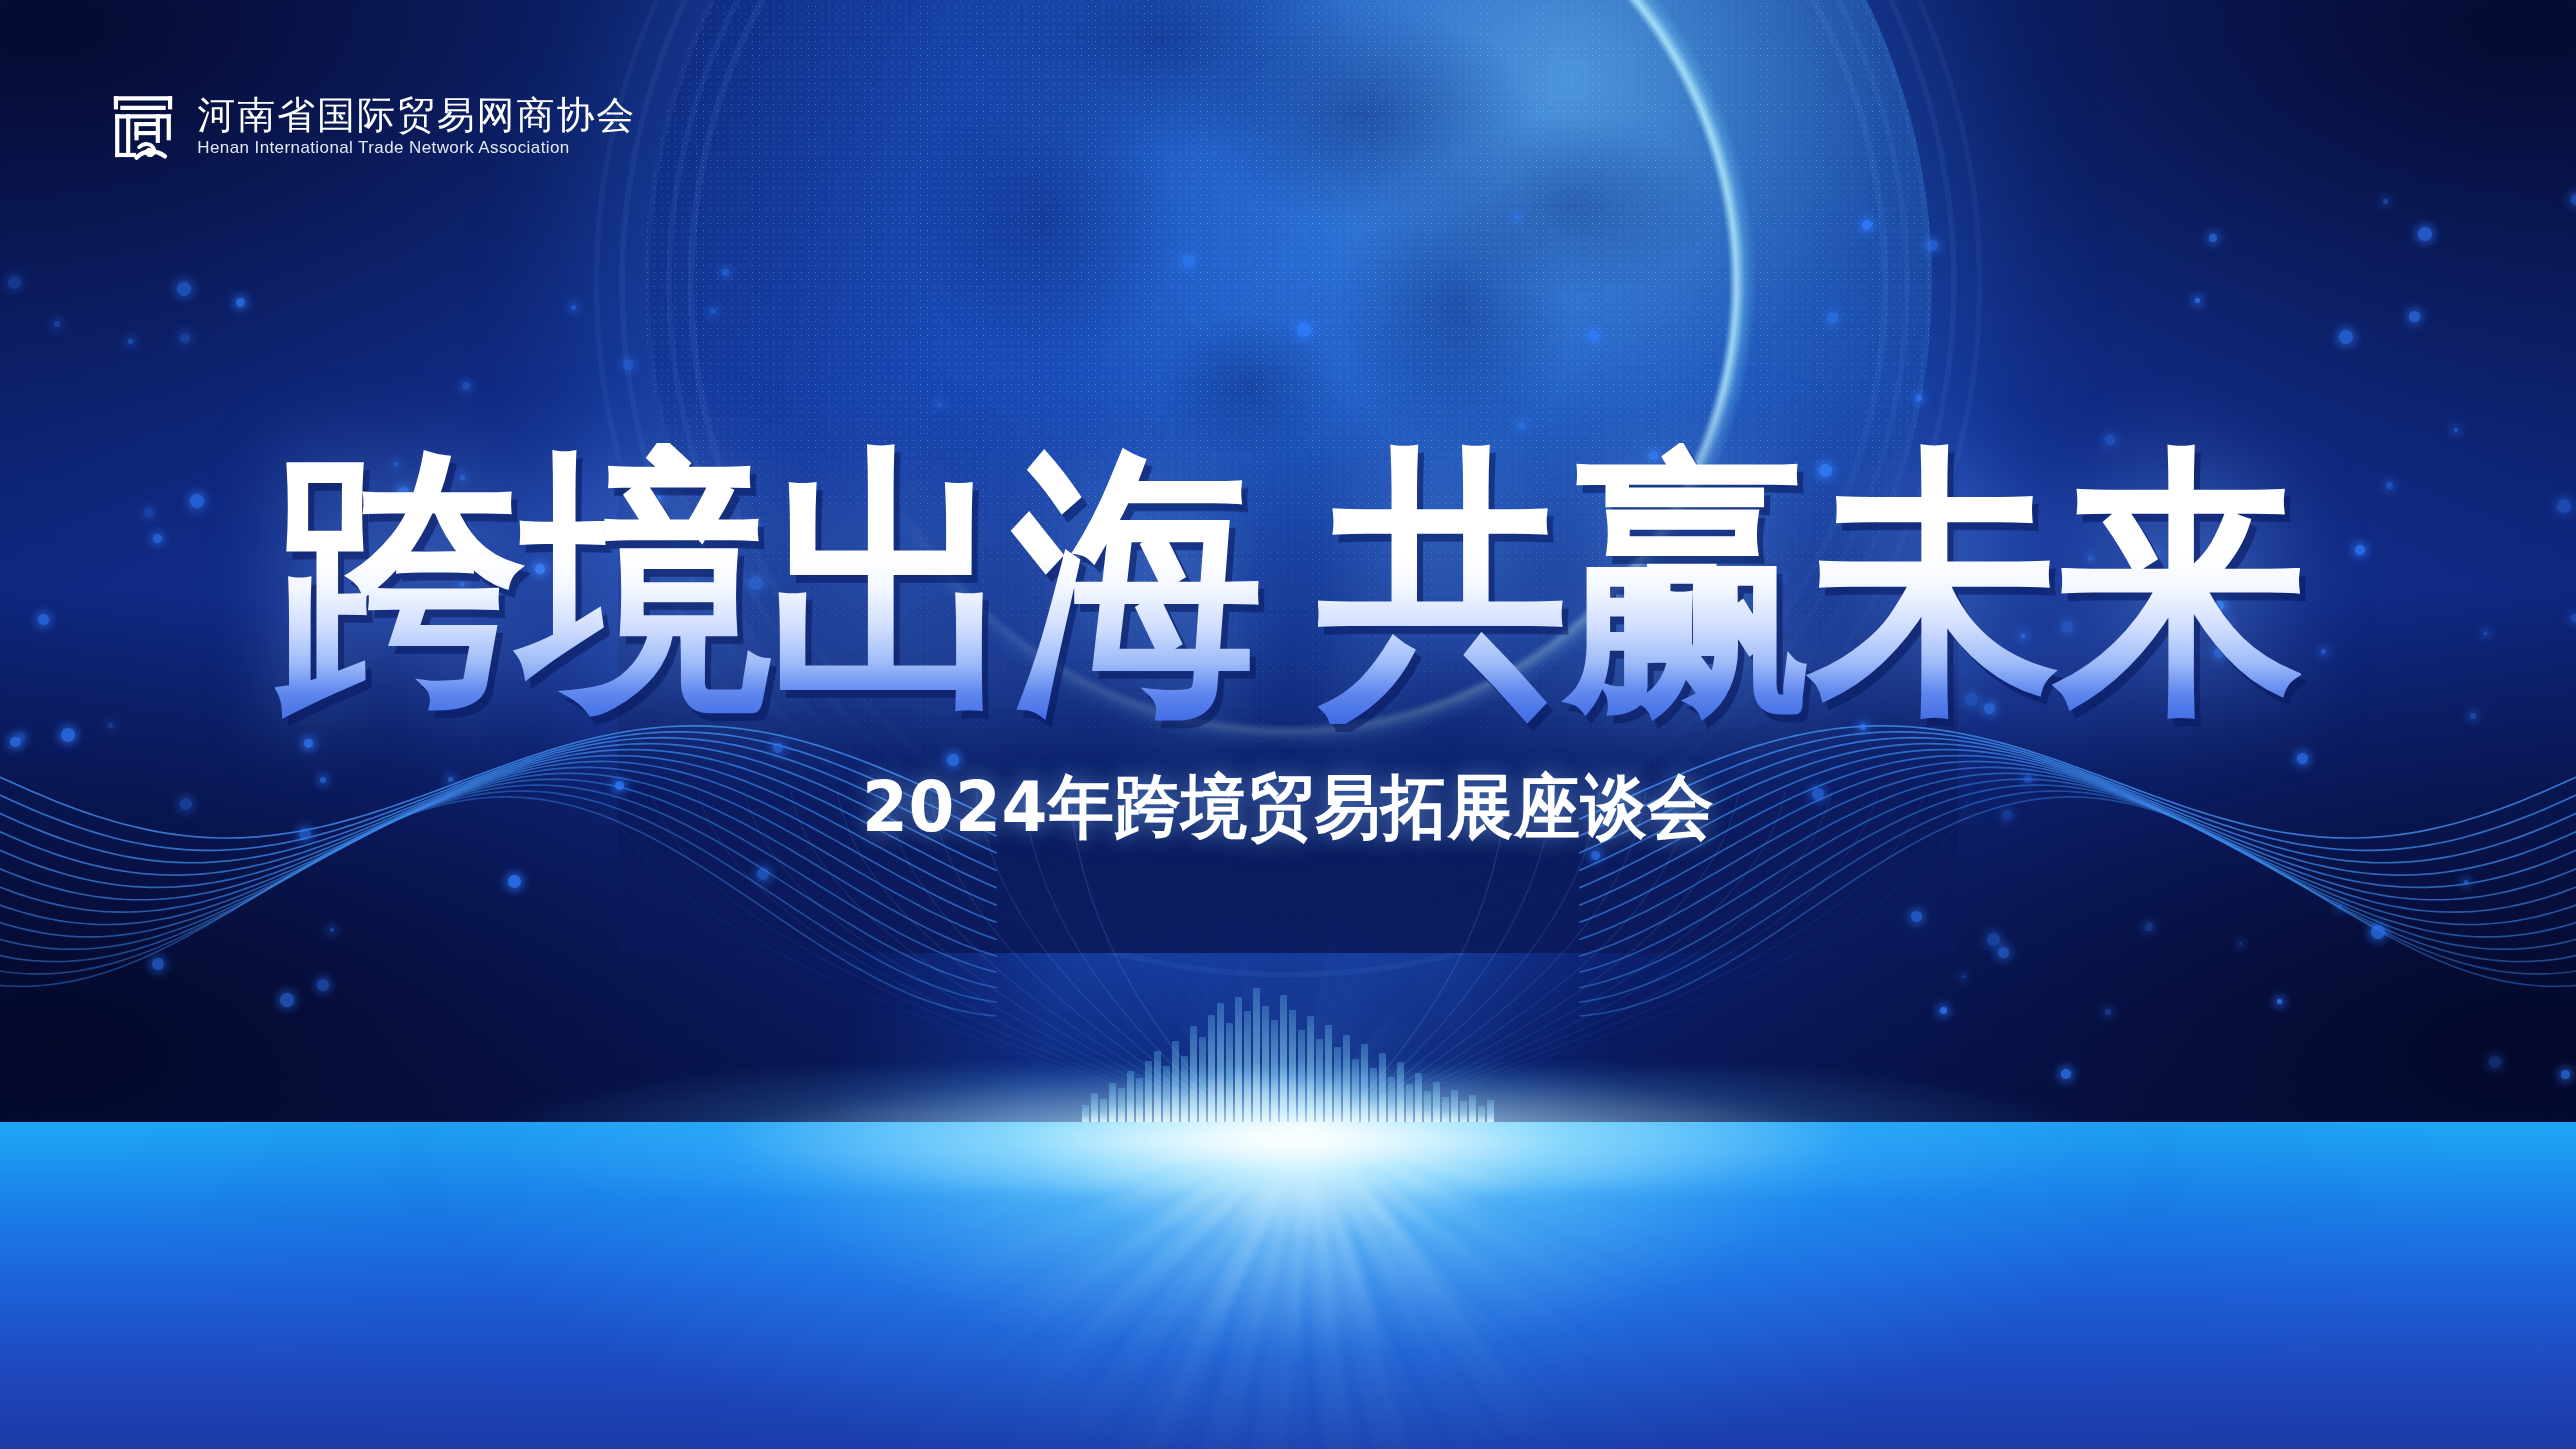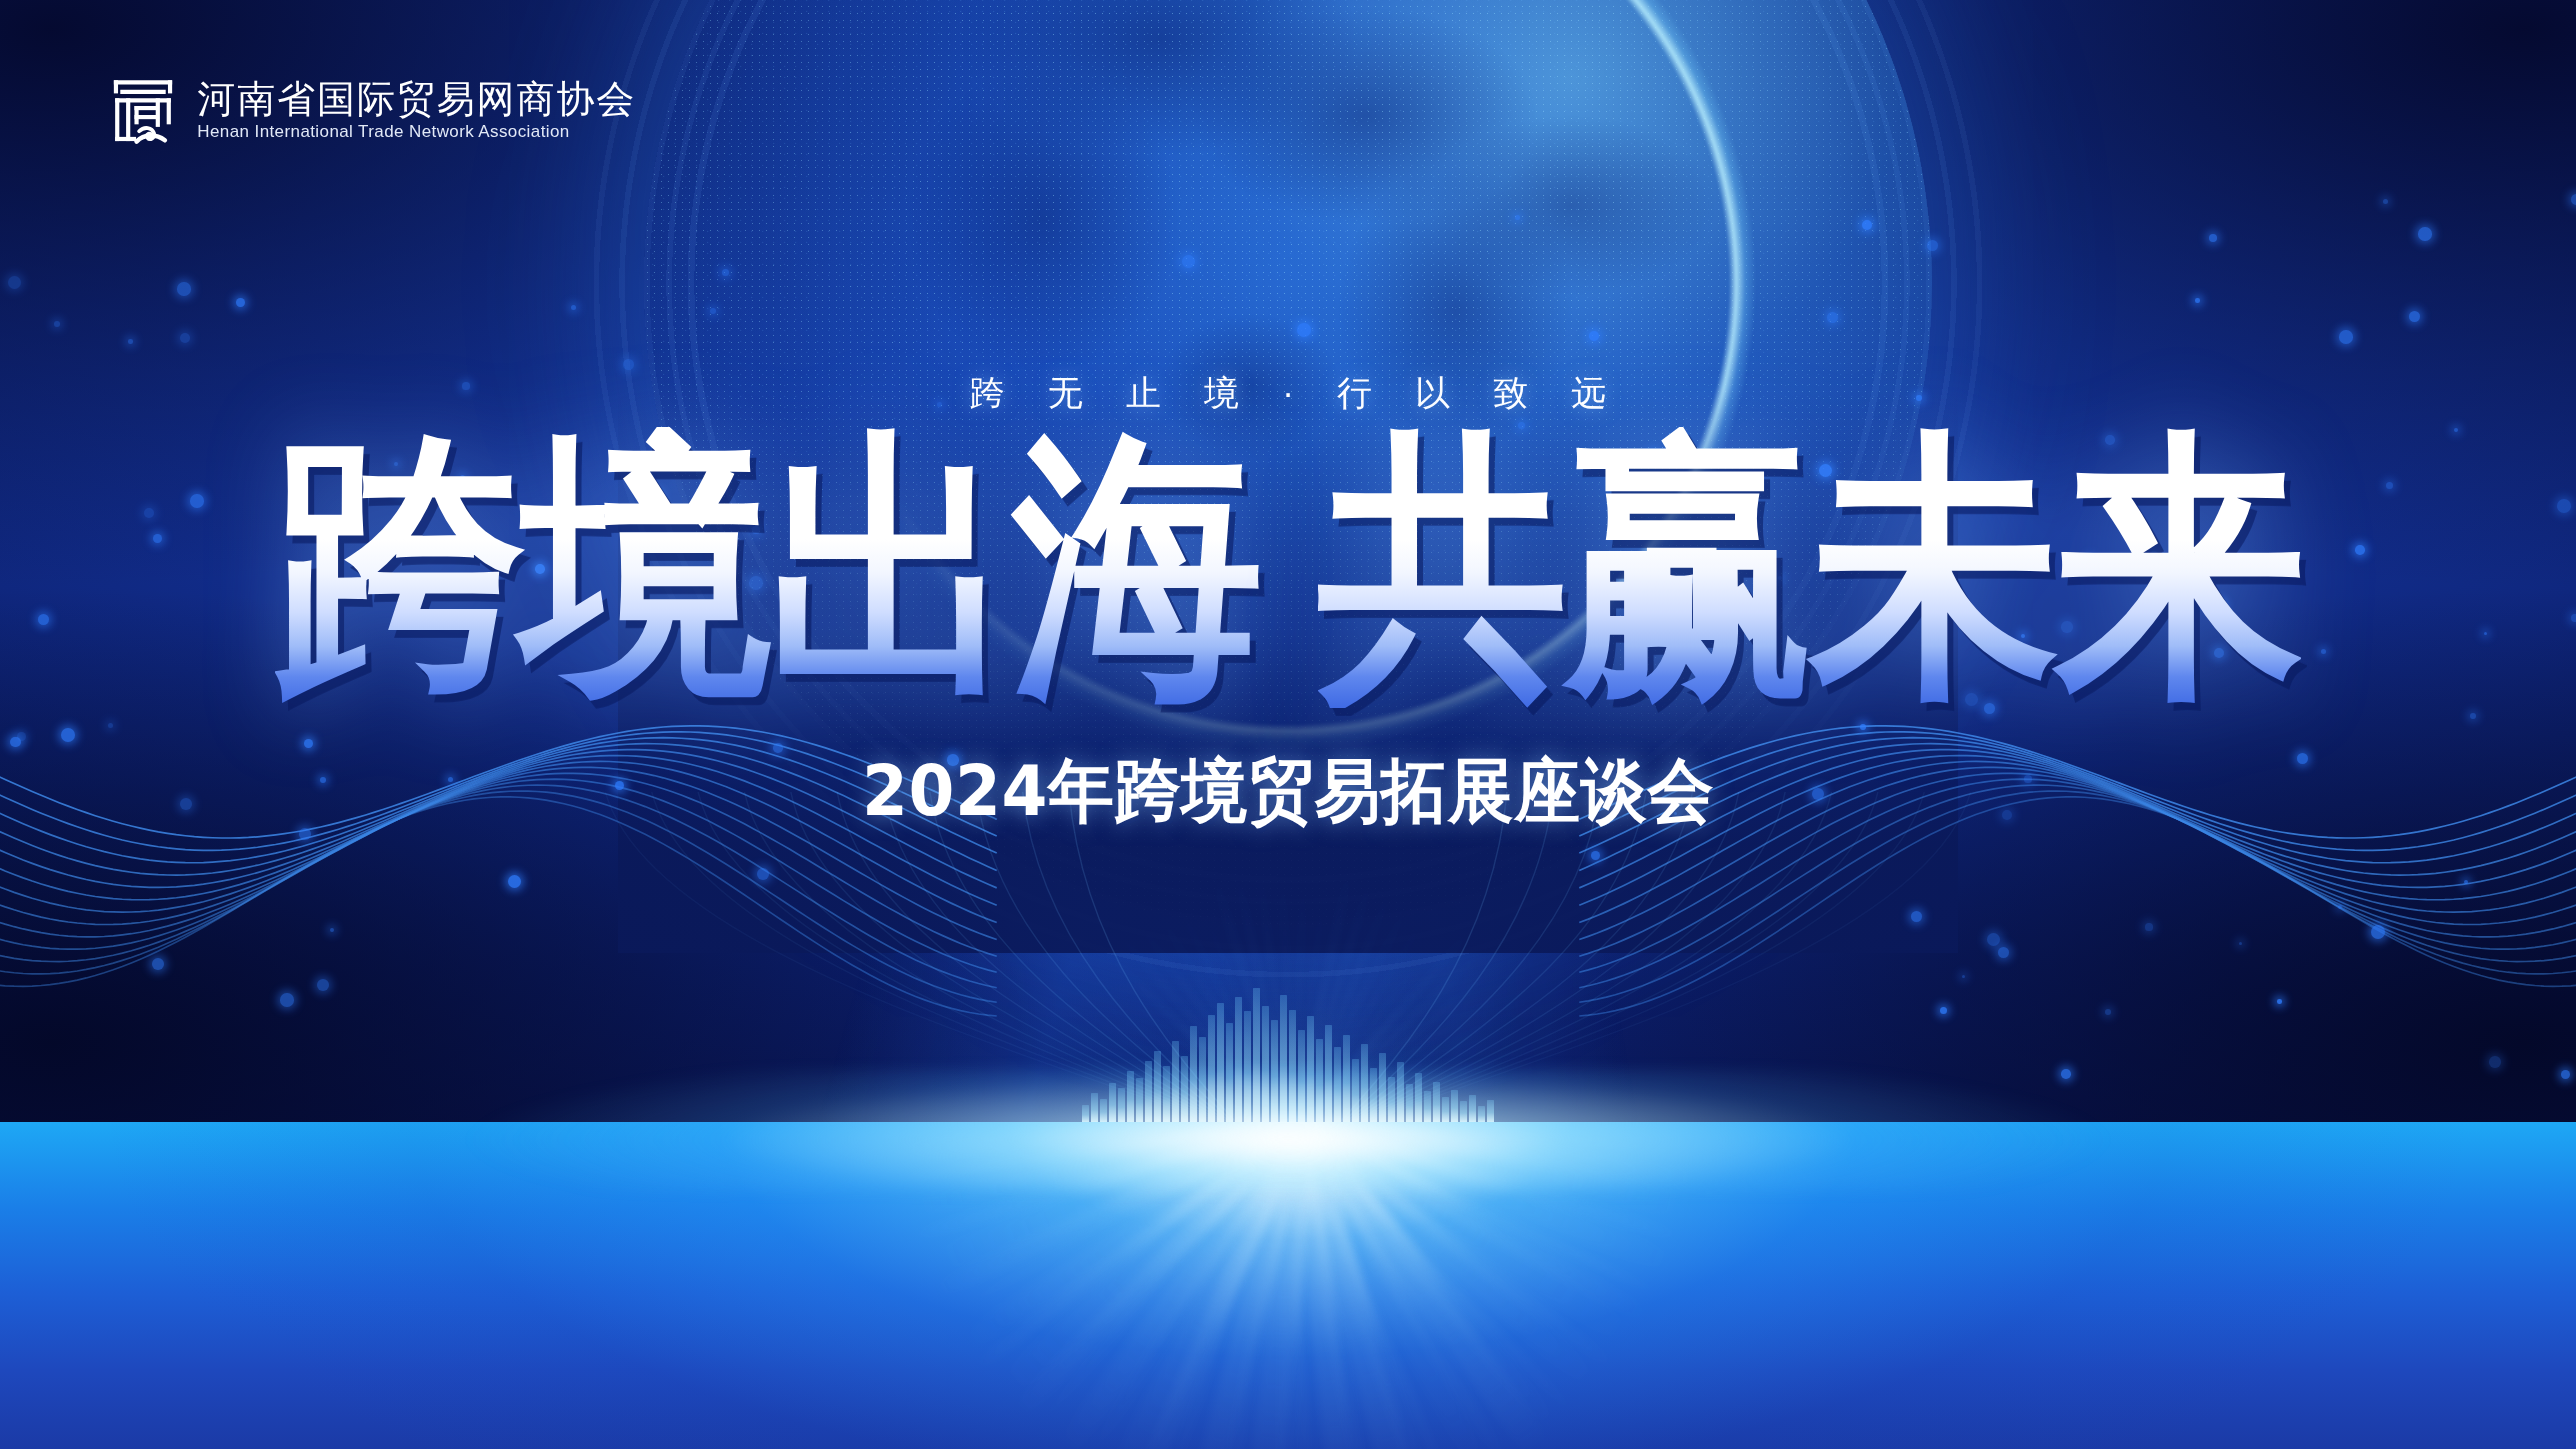--- a/index.html
+++ b/index.html
@@ -119,21 +119,21 @@
   #city{position:absolute;left:50%;transform:translateX(-50%);bottom:0;width:412px;height:135px;display:flex;align-items:flex-end;gap:1.9px;}
   #city span{flex:1;background:linear-gradient(to top, rgba(255,255,255,.95), rgba(150,225,255,.55) 45%, rgba(110,205,255,.28));
              border-radius:0.6px;}
   #city-wrap{position:absolute;left:0;right:0;top:985px;height:138px;}
   
   #funnel{position:absolute;left:0;right:0;top:792px;height:361px;}
   #funnel svg{width:100%;height:100%;}
   #funnel path{fill:none;stroke:rgba(110,190,255,.38);stroke-width:2.2;}
 
   
-  #content{position:absolute;inset:0;}
+  #content{position:absolute;inset:0;margin-top:16px;}
 
   
   #logo{position:absolute;left:108px;top:72px;display:flex;align-items:center;gap:19.3px;}
   #logo-mark{width:70px;height:76px;flex:none;}
   #logo-text{display:flex;flex-direction:column;gap:5.2px;}
   #logo-cn{color:#fff;font-size:38px;letter-spacing:1.9px;line-height:1;font-weight:400;}
   #logo-en{color:#e2e9f7;font-size:17px;letter-spacing:0.4px;line-height:1;font-weight:400;}
 
   
   #tagline{position:absolute;left:0;right:0;top:370px;text-align:center;
@@ -506,21 +506,20 @@
         </g>
         <path d="M48 92 c8 -8 20 -6 23 3 c2 7 -6 12 -10 7 c-3 -4 2 -8 5 -5" fill="none" stroke="#ffffff" stroke-width="6" stroke-linecap="round"></path>
         <path d="M44 108 c12 -12 30 -12 44 -2" fill="none" stroke="#ffffff" stroke-width="7" stroke-linecap="round"></path>
       </svg>
       <div id="logo-text">
         <div id="logo-cn">河南省国际贸易网商协会</div>
         <div id="logo-en">Henan International Trade Network Association</div>
       </div>
     </div>
 
-    <div id="tagline">跨 无 止 境 · 行 以 致 远</div>
 
     <div id="headline">
       <span>跨境出海</span><span class="gap">&nbsp;</span><span>共赢未来</span>
     </div>
 
     <div id="subtitle">2024年跨境贸易拓展座谈会</div>
 
 
   </div>
 </div>

